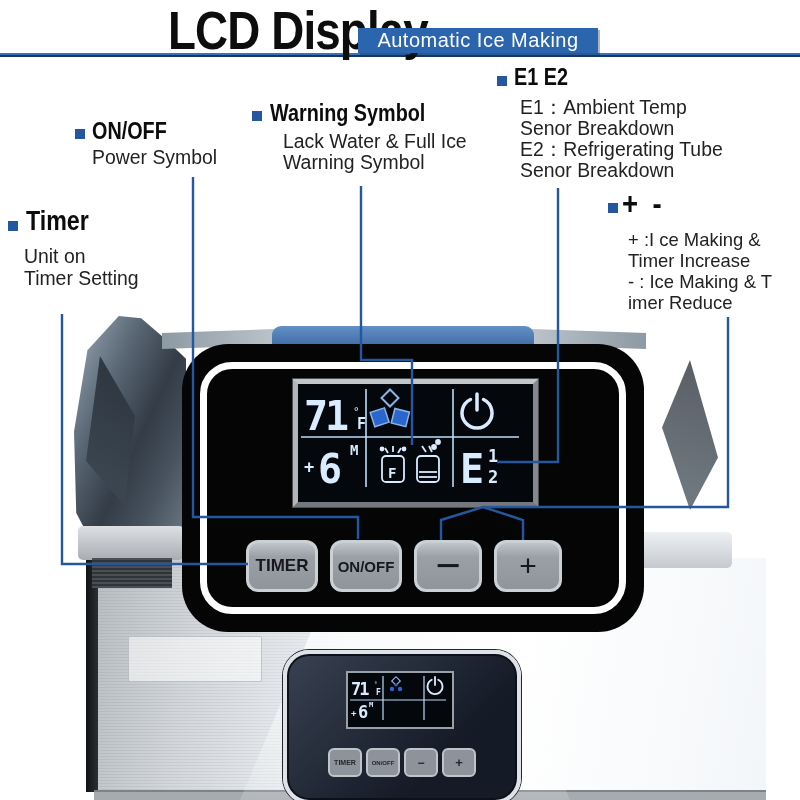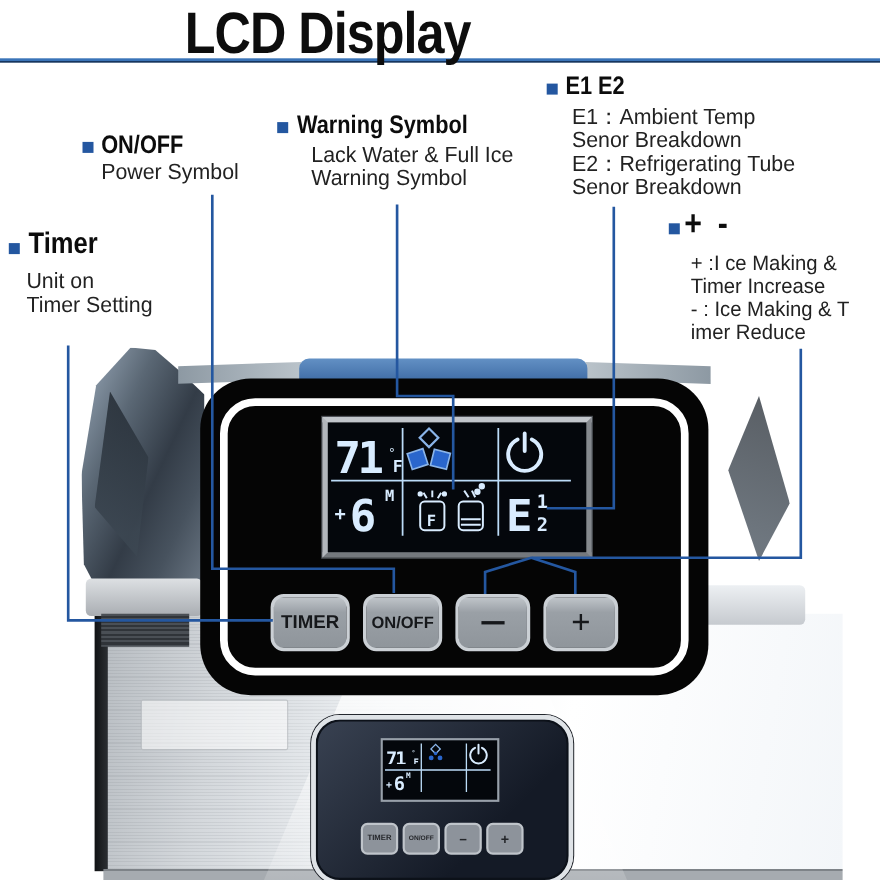--- a/index.html
+++ b/index.html
@@ -87,20 +87,23 @@
   .mb3{left:404px;top:748px;width:30px;height:25px;font-size:12px;}
   .mb4{left:442px;top:748px;width:30px;height:25px;font-size:13px;}
   .lcd-svg text{font-family:"DejaVu Sans Mono",monospace;fill:#d9ecff;}
 </style>
 </head>
 <body>
 
 <div class="stage">
 
   <div class="abs title">LCD Display</div>
+  <div class="abs banner">
+    <span>Automatic Ice Making</span>
+  </div>
   <div class="abs header-rule"></div>
 
   <div class="abs ann" style="left:0;top:0;">
     <span class="bullet" style="left:75px;top:129px;"></span>
     <div class="abs hd" style="left:92px;top:118px;font-size:23px;">ON/OFF</div>
     <div class="abs sub" style="left:92px;top:147px;">Power Symbol</div>
   </div>
 
   <div class="abs ann" style="left:0;top:0;">
     <span class="bullet" style="left:252px;top:111px;"></span>

